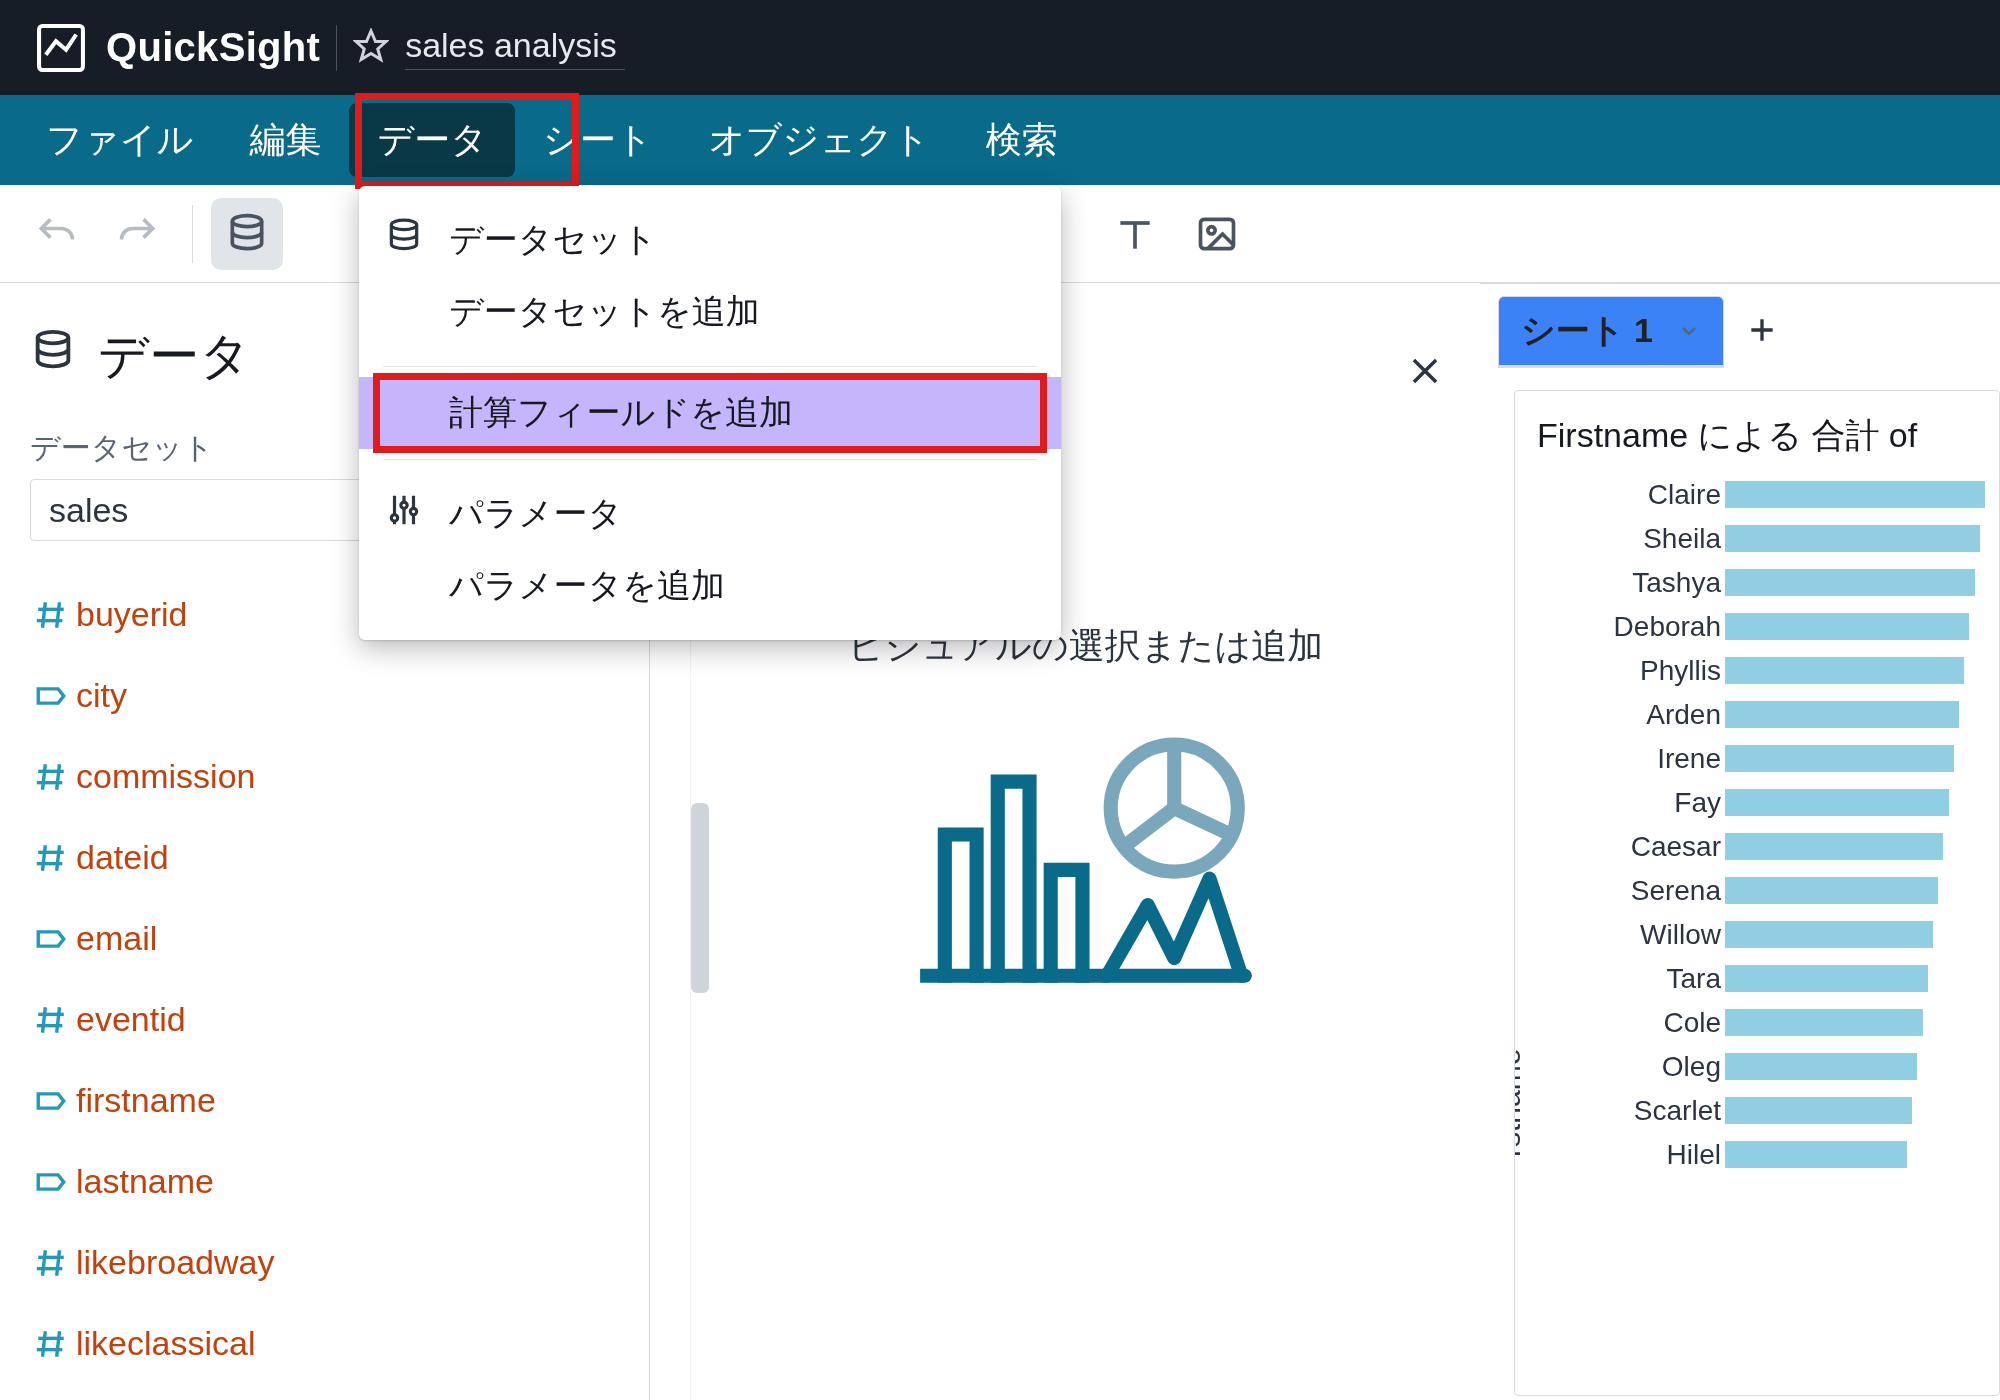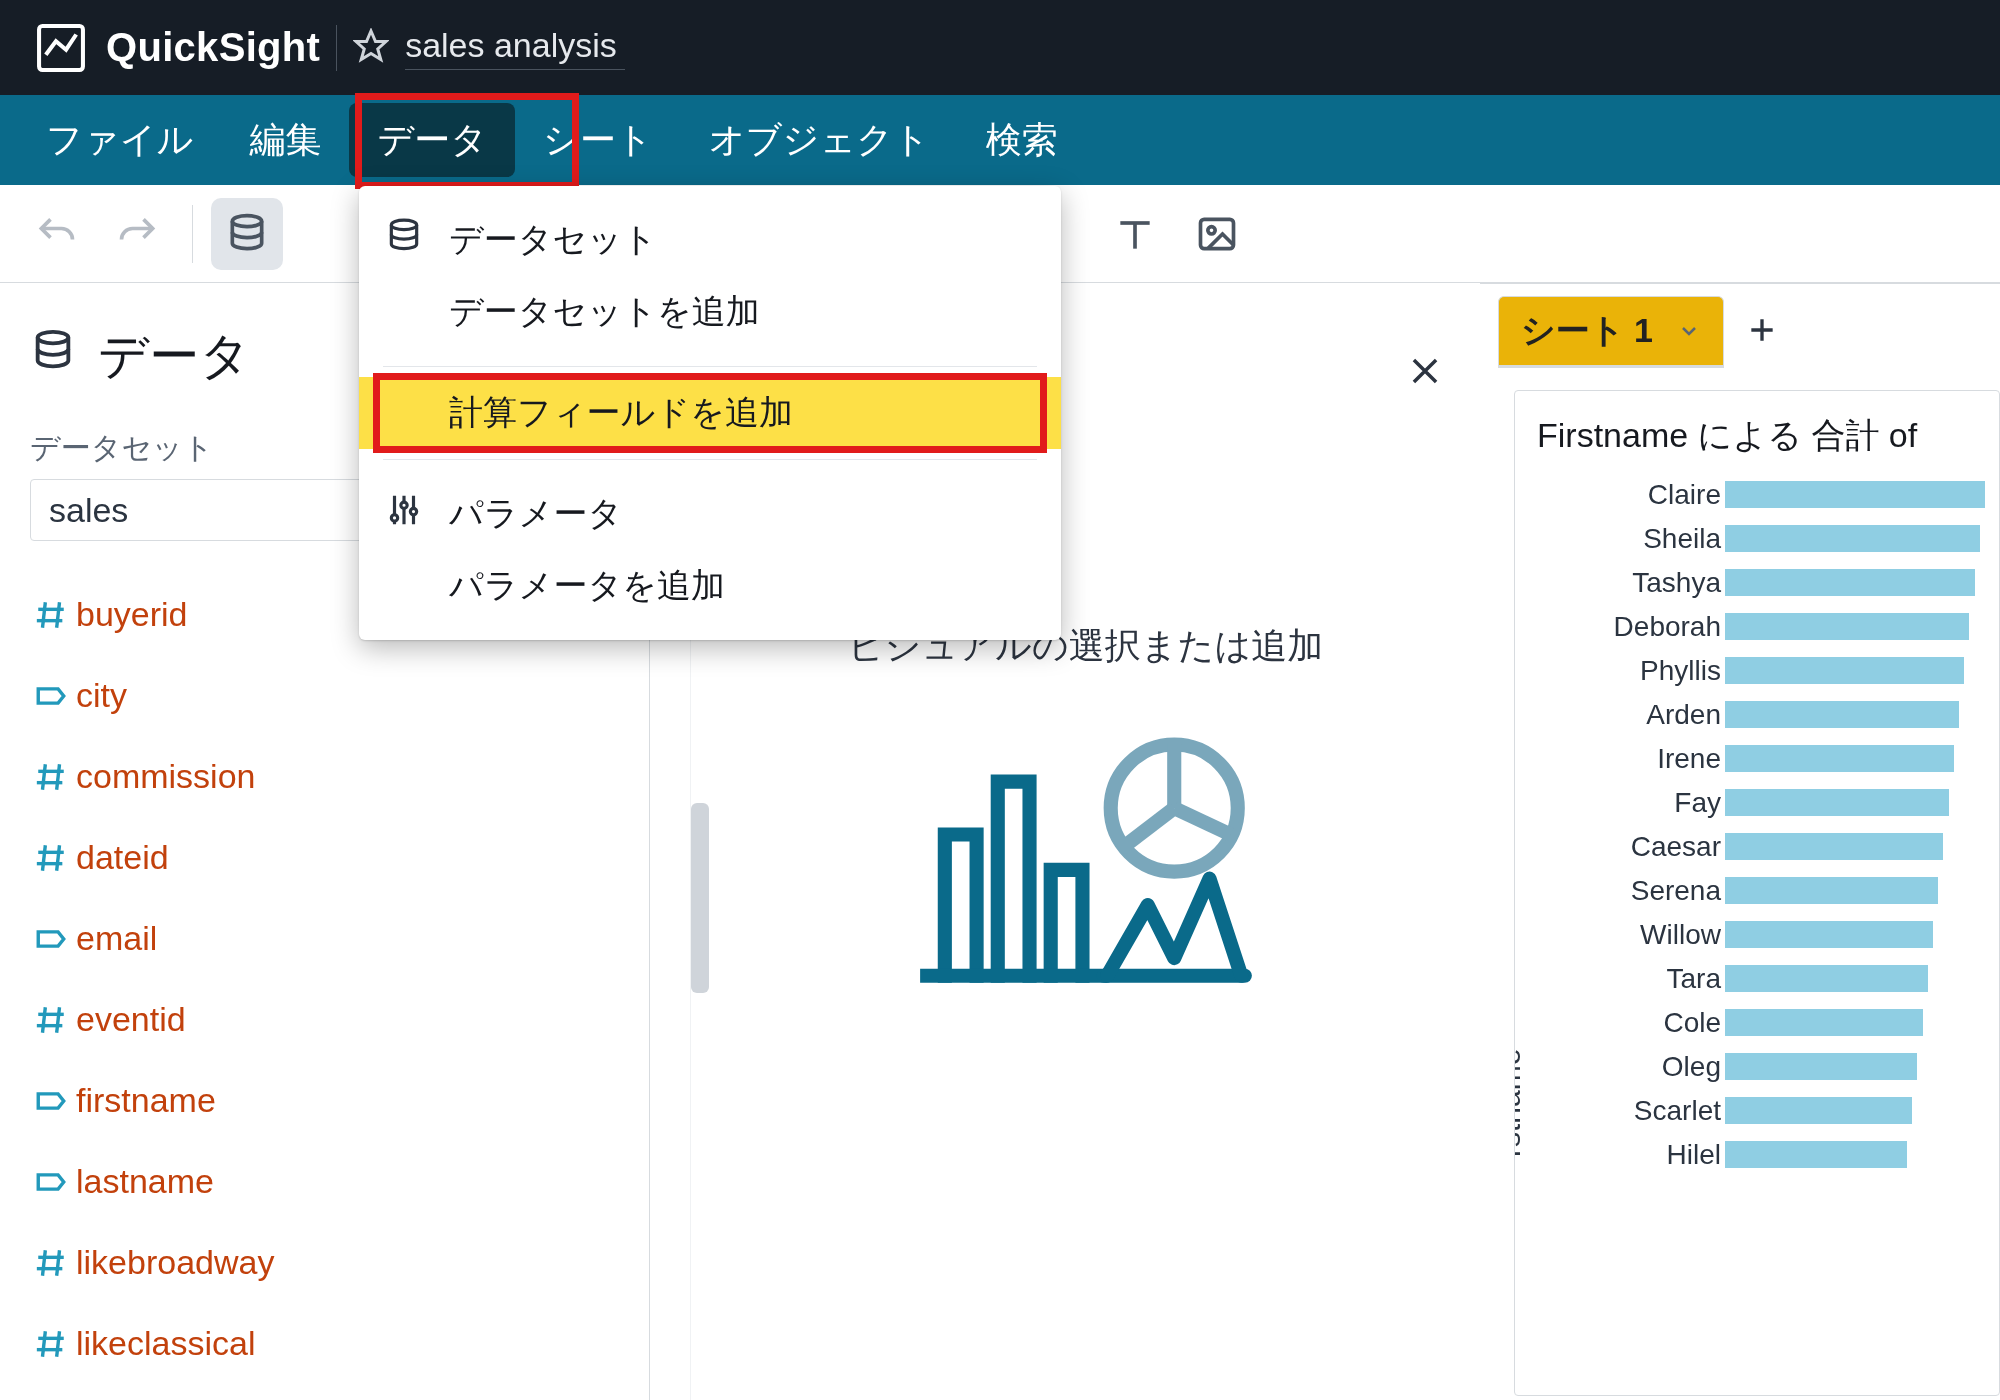--- a/index.html
+++ b/index.html
@@ -117,21 +117,21 @@
     display:flex; align-items:center;
     min-height: 72px;
     padding: 6px 28px 6px 90px;
     font-size: 34px;
   }
   .dd-row .lead-icon {
     position:absolute; left:26px; top:50%; transform: translateY(-50%);
     color:#2c3440;
   }
   .dd-sep { height:1px; background: #e3e6ea; margin: 0 24px; }
-  .dd-row.highlight { background: #fde047; }
+  .dd-row.highlight { background: #c4b5fd; }
   .dd-red {
     position:absolute;
     left: 14px; right: 14px;
     top: 190px; 
     height: 72px;
     border: 7px solid var(--qs-red);
     pointer-events: none;
   }
 
   
@@ -183,21 +183,21 @@
     top: 283px; right: 0; bottom: 0; width: 520px;
     border-top: 1px solid var(--qs-border);
   }
   .tabs { display:flex; align-items:center; gap: 12px; padding: 12px 18px; }
   .tab {
     display:flex; align-items:center; gap: 24px;
     height: 72px; padding: 0 22px;
     border: 1px solid var(--qs-border);
     border-bottom: 3px solid var(--qs-border);
     border-radius: 6px 6px 0 0;
-    background: #eab308; font-size: 34px; font-weight: 700; color:#222;
+    background: #3b82f6; font-size: 34px; font-weight: 700; color:#222;
   }
   .tab .chev { color:#5a6573; }
   .tabs .add { color:#2c3440; font-size: 40px; padding: 0 10px; cursor:pointer; }
 
   .chart-card {
     margin: 10px 0 0 34px;
     border: 1px solid var(--qs-border);
     border-radius: 4px;
     padding: 22px 0 0 22px;
     height: calc(100% - 110px);

